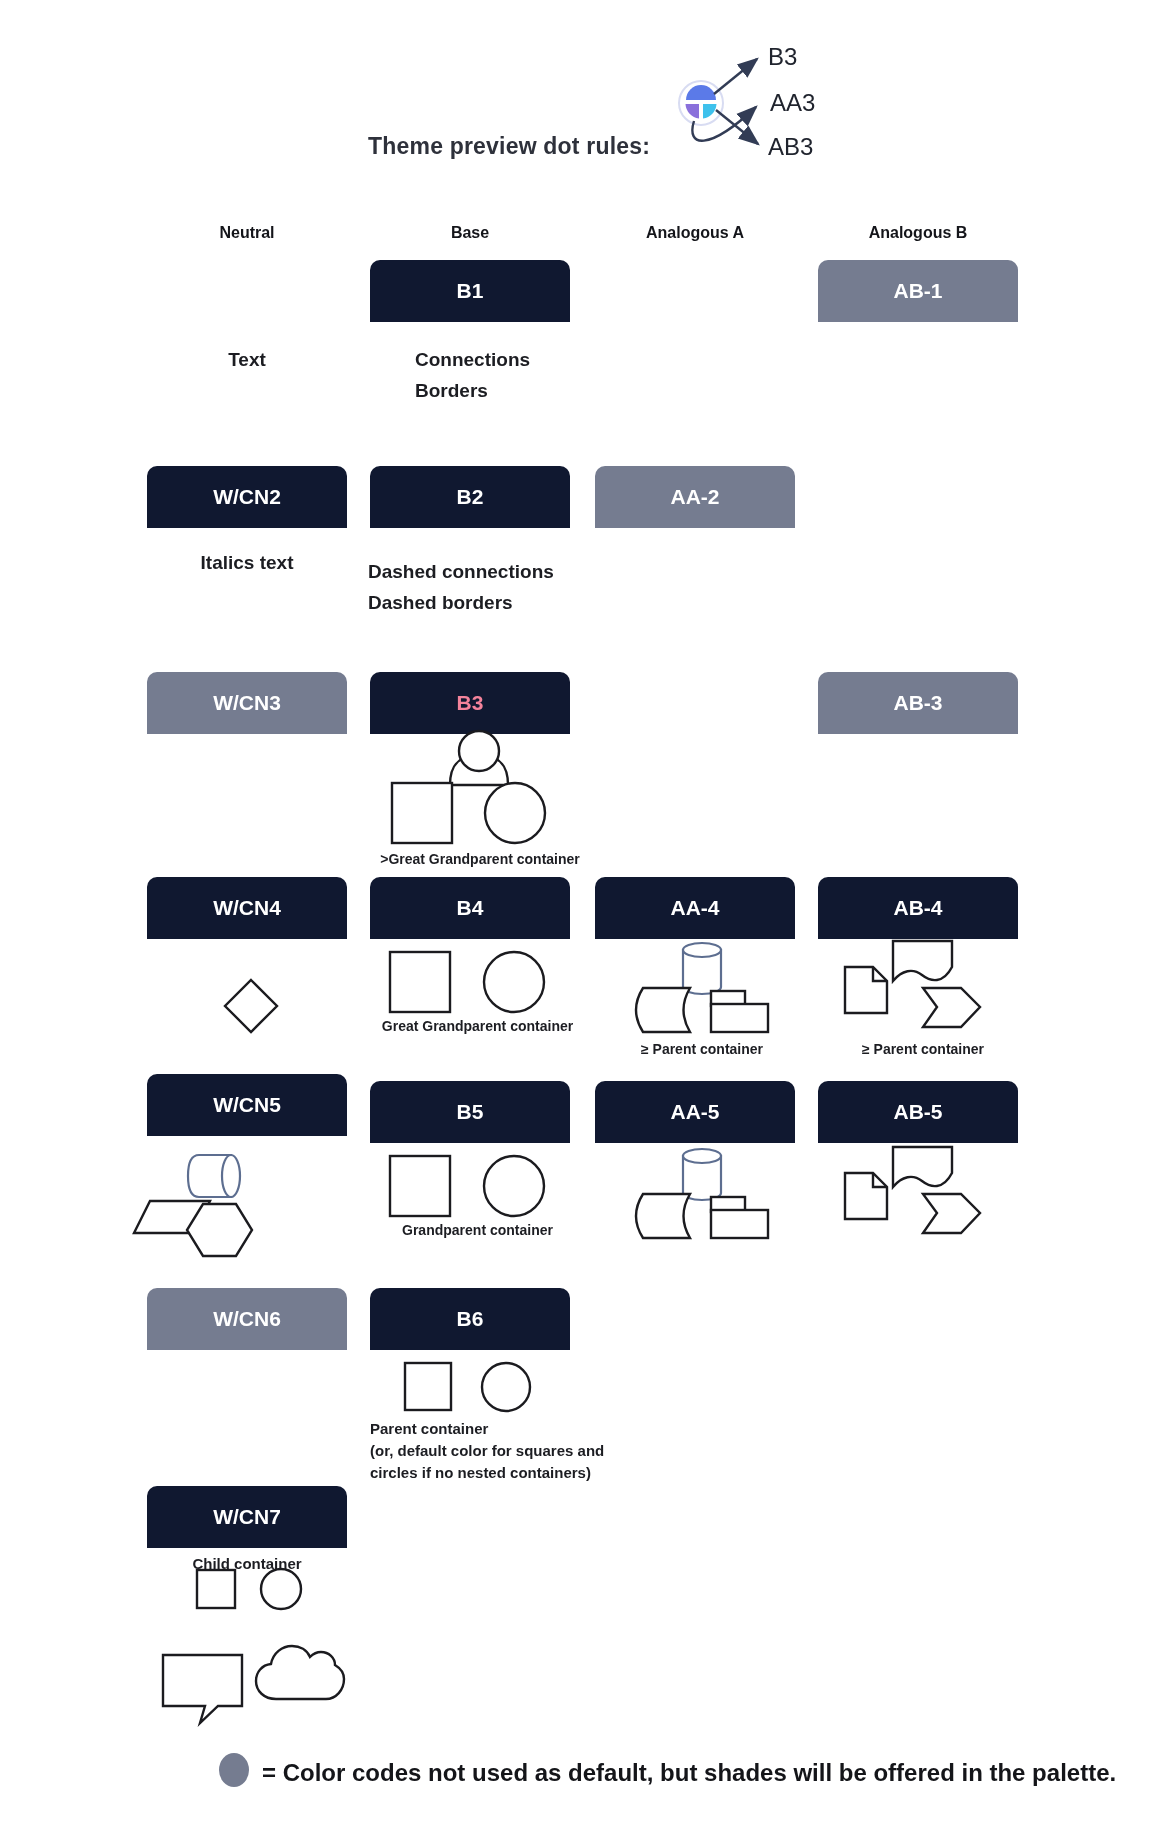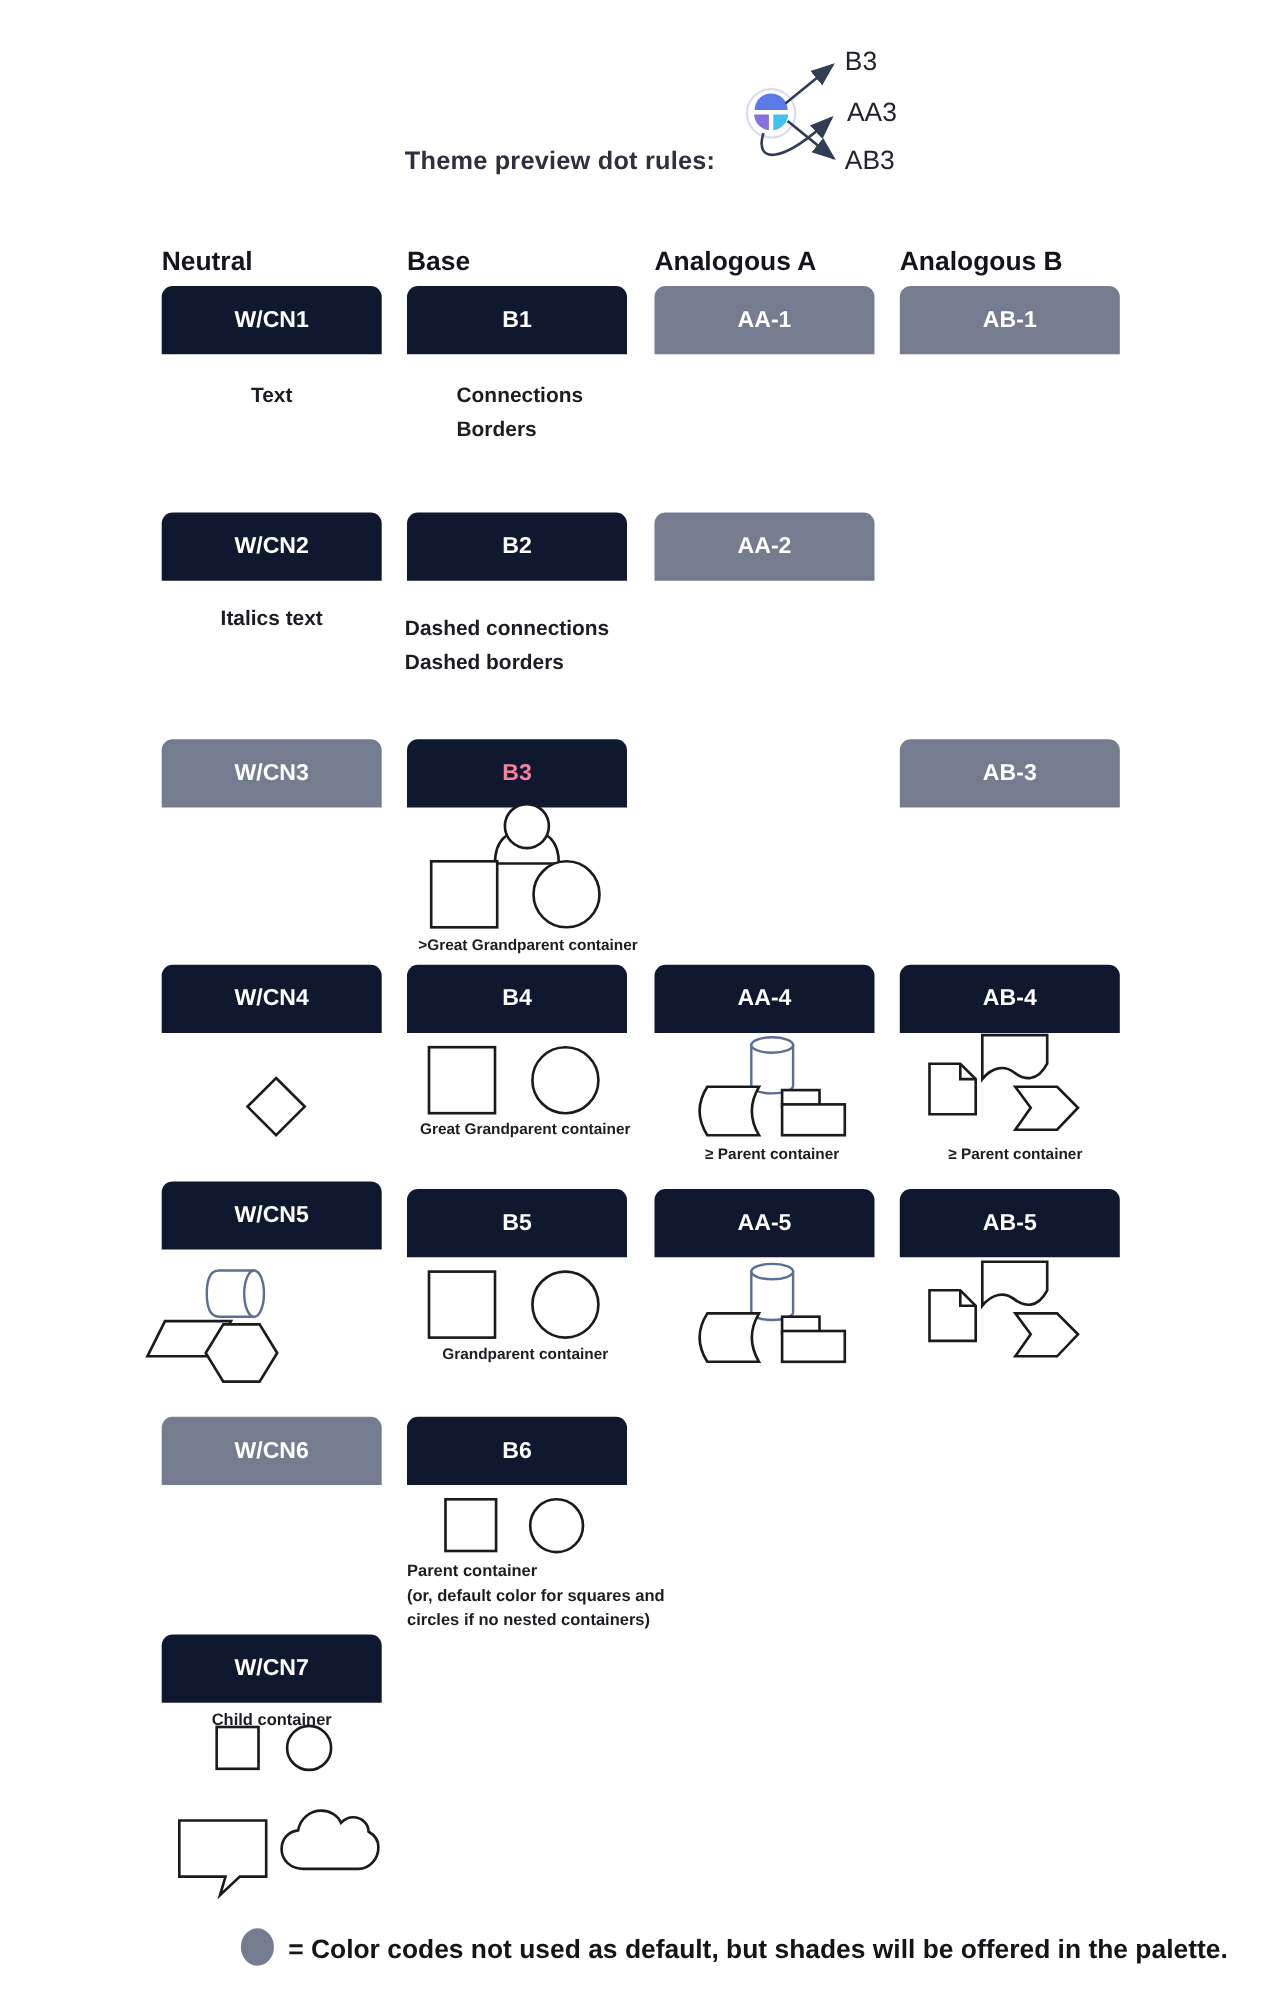--- a/index.html
+++ b/index.html
@@ -1,20 +1,20 @@
 <!DOCTYPE html>
 <html style="--dark: #101830; --gray: #757C90; --pink: #F4839B; --shape-stroke: #1B1B1F; --cylinder-stroke: #5D6E90; --arrow: #323C55; --dot-blue: #5B7AE8; --dot-purple: #8A70DB; --dot-cyan: #3EC1EC; --dot-ring: #D8DCF2;"><head>
 <meta charset="utf-8">
 <style>
   html,body{margin:0;padding:0;background:#fff;}
   .canvas{position:relative;width:1164px;height:1822px;background:#fff;
           font-family:"Liberation Sans",sans-serif;overflow:hidden;}
   .title{position:absolute;font-size:23px;font-weight:bold;color:#2e313b;letter-spacing:0.2px;margin-top:45px;}
   .dot-label{position:absolute;font-size:24px;font-weight:normal;color:#20242e;}
-  .col-header{position:absolute;width:200px;text-align:left;font-size:24px;font-weight:bold;color:#14151a;}
+  .col-header{position:absolute;width:200px;text-align:center;font-size:16px;font-weight:bold;color:#14151a;}
   .swatch{position:absolute;width:200px;height:62px;border-radius:10px 10px 0 0;
           display:flex;align-items:center;justify-content:center;
           font-size:21px;font-weight:bold;color:#ffffff;}
   .swatch.dark{background:var(--dark);}
   .swatch.gray{background:var(--gray);}
   .swatch.pink-text{color:var(--pink);}
   .caption{position:absolute;font-weight:bold;color:#1c1d22;}
   .caption.lg{font-size:19px;line-height:31px;}
   .caption.sm{font-size:14px;line-height:18px;}
   .caption.md{font-size:15px;line-height:22px;}
@@ -40,23 +40,21 @@
   <div class="title" style="left:368px;top:88px">Theme preview dot rules:</div>
   <div class="dot-label" style="left:768px;top:43px">B3</div>
   <div class="dot-label" style="left:770px;top:89px">AA3</div>
   <div class="dot-label" style="left:768px;top:133px">AB3</div>
 
   <div class="col-header" style="left:147px;top:224px">Neutral</div>
   <div class="col-header" style="left:370px;top:224px">Base</div>
   <div class="col-header" style="left:595px;top:224px">Analogous A</div>
   <div class="col-header" style="left:818px;top:224px">Analogous B</div>
 
-  <div class="swatch dark" style="left:147px;top:260px">W/CN1</div>
   <div class="swatch dark" style="left:370px;top:260px">B1</div>
-  <div class="swatch gray" style="left:595px;top:260px">AA-1</div>
   <div class="swatch gray" style="left:818px;top:260px">AB-1</div>
 
   <div class="swatch dark" style="left:147px;top:466px">W/CN2</div>
   <div class="swatch dark" style="left:370px;top:466px">B2</div>
   <div class="swatch gray" style="left:595px;top:466px">AA-2</div>
 
   <div class="swatch gray" style="left:147px;top:672px">W/CN3</div>
   <div class="swatch dark pink-text" style="left:370px;top:672px">B3</div>
   <div class="swatch gray" style="left:818px;top:672px">AB-3</div>
 

